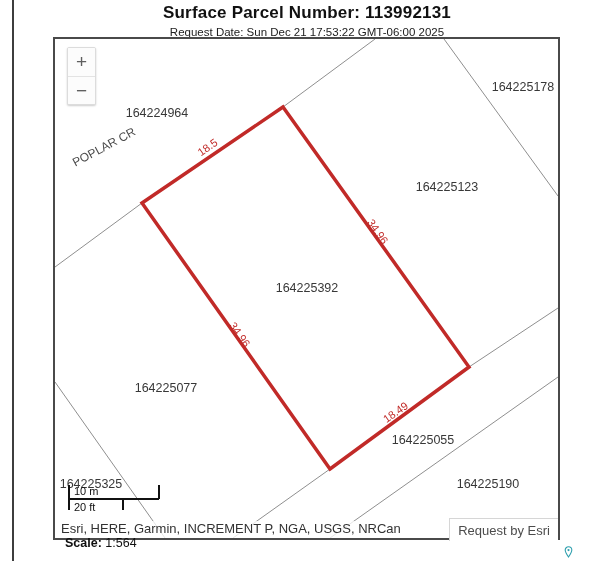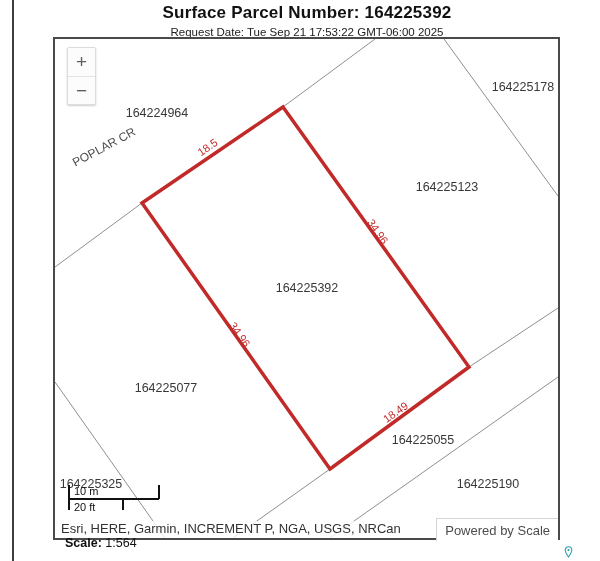--- a/index.html
+++ b/index.html
@@ -35,22 +35,22 @@
   .footer-scale .lbl { font-weight:bold; }
 
   .esri-pin { position:absolute; left:564px; top:546px; }
 </style>
 </head>
 <body>
 
 <div class="page-left-border"></div>
 
 <div class="header">
-  <div class="title">Surface Parcel Number: 164225392</div>
-  <div class="request-date">Request Date: Tue Sep 21 17:53:22 GMT-06:00 2025</div>
+  <div class="title">Surface Parcel Number: 113992131</div>
+  <div class="request-date">Request Date: Sun Dec 21 17:53:22 GMT-06:00 2025</div>
 </div>
 
 <div class="map">
   <svg class="basemap" width="503" height="499" viewBox="0 0 503 499">
 
     <g stroke="#8f8f8f" stroke-width="1">
       <line x1="0" y1="228" x2="87" y2="164"></line>
       <line x1="228" y1="68" x2="320" y2="0"></line>
       <line x1="389" y1="0" x2="503" y2="157"></line>
       <line x1="414" y1="328" x2="503" y2="269"></line>
@@ -93,21 +93,21 @@
     </g>
   </svg>
 
   <div class="zoom-ctl">
     <div class="zoom-btn">+</div>
     <div class="zoom-btn">−</div>
   </div>
 
   <div class="attribution">
     <span class="sources">Esri, HERE, Garmin, INCREMENT P, NGA, USGS, NRCan</span>
-    <span class="powered">Powered by Scale</span>
+    <span class="powered">Request by Esri</span>
   </div>
 </div>
 
 <div class="footer-scale">
   <span class="lbl">Scale:</span>
   <span>1:564</span>
 </div>
 
 <svg class="esri-pin" width="9" height="12" viewBox="0 0 9 12">
   <path d="M4.5 0.8 C6.4 0.8 7.8 2.2 7.8 4.1 C7.8 6.3 4.5 11 4.5 11 C4.5 11 1.2 6.3 1.2 4.1 C1.2 2.2 2.6 0.8 4.5 0.8 Z" fill="none" stroke="#2e9fae" stroke-width="1.1"></path>

